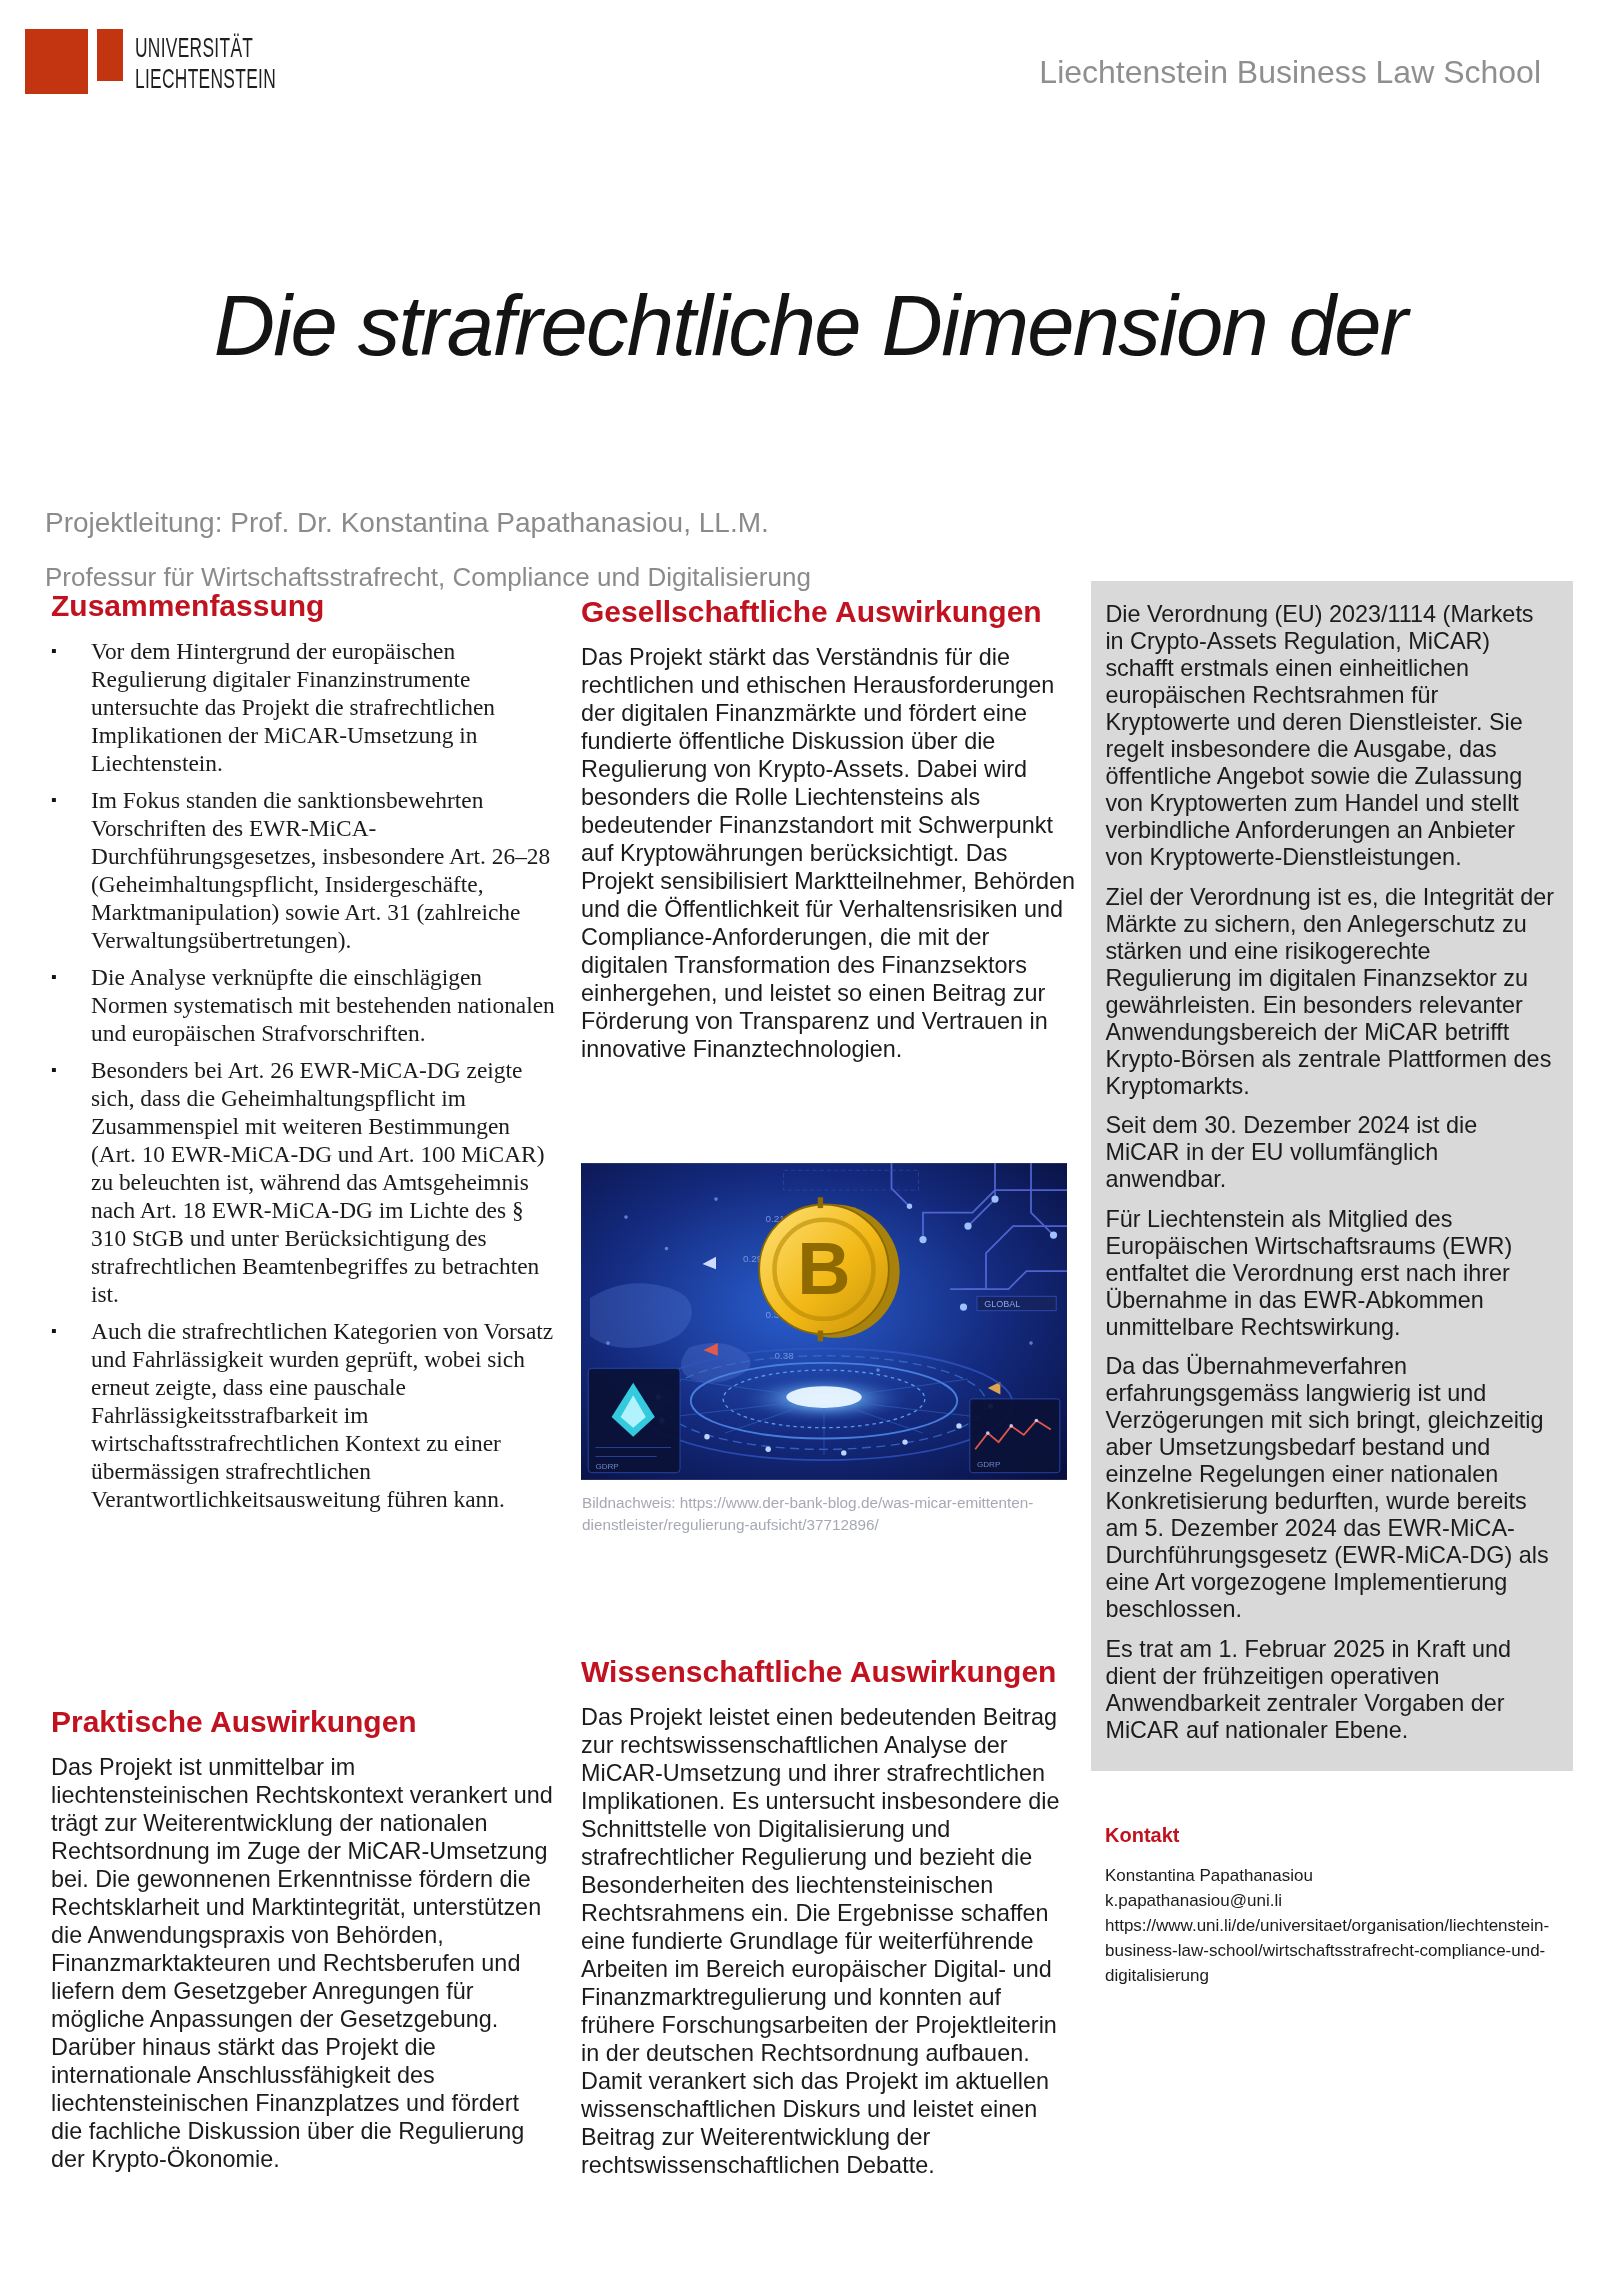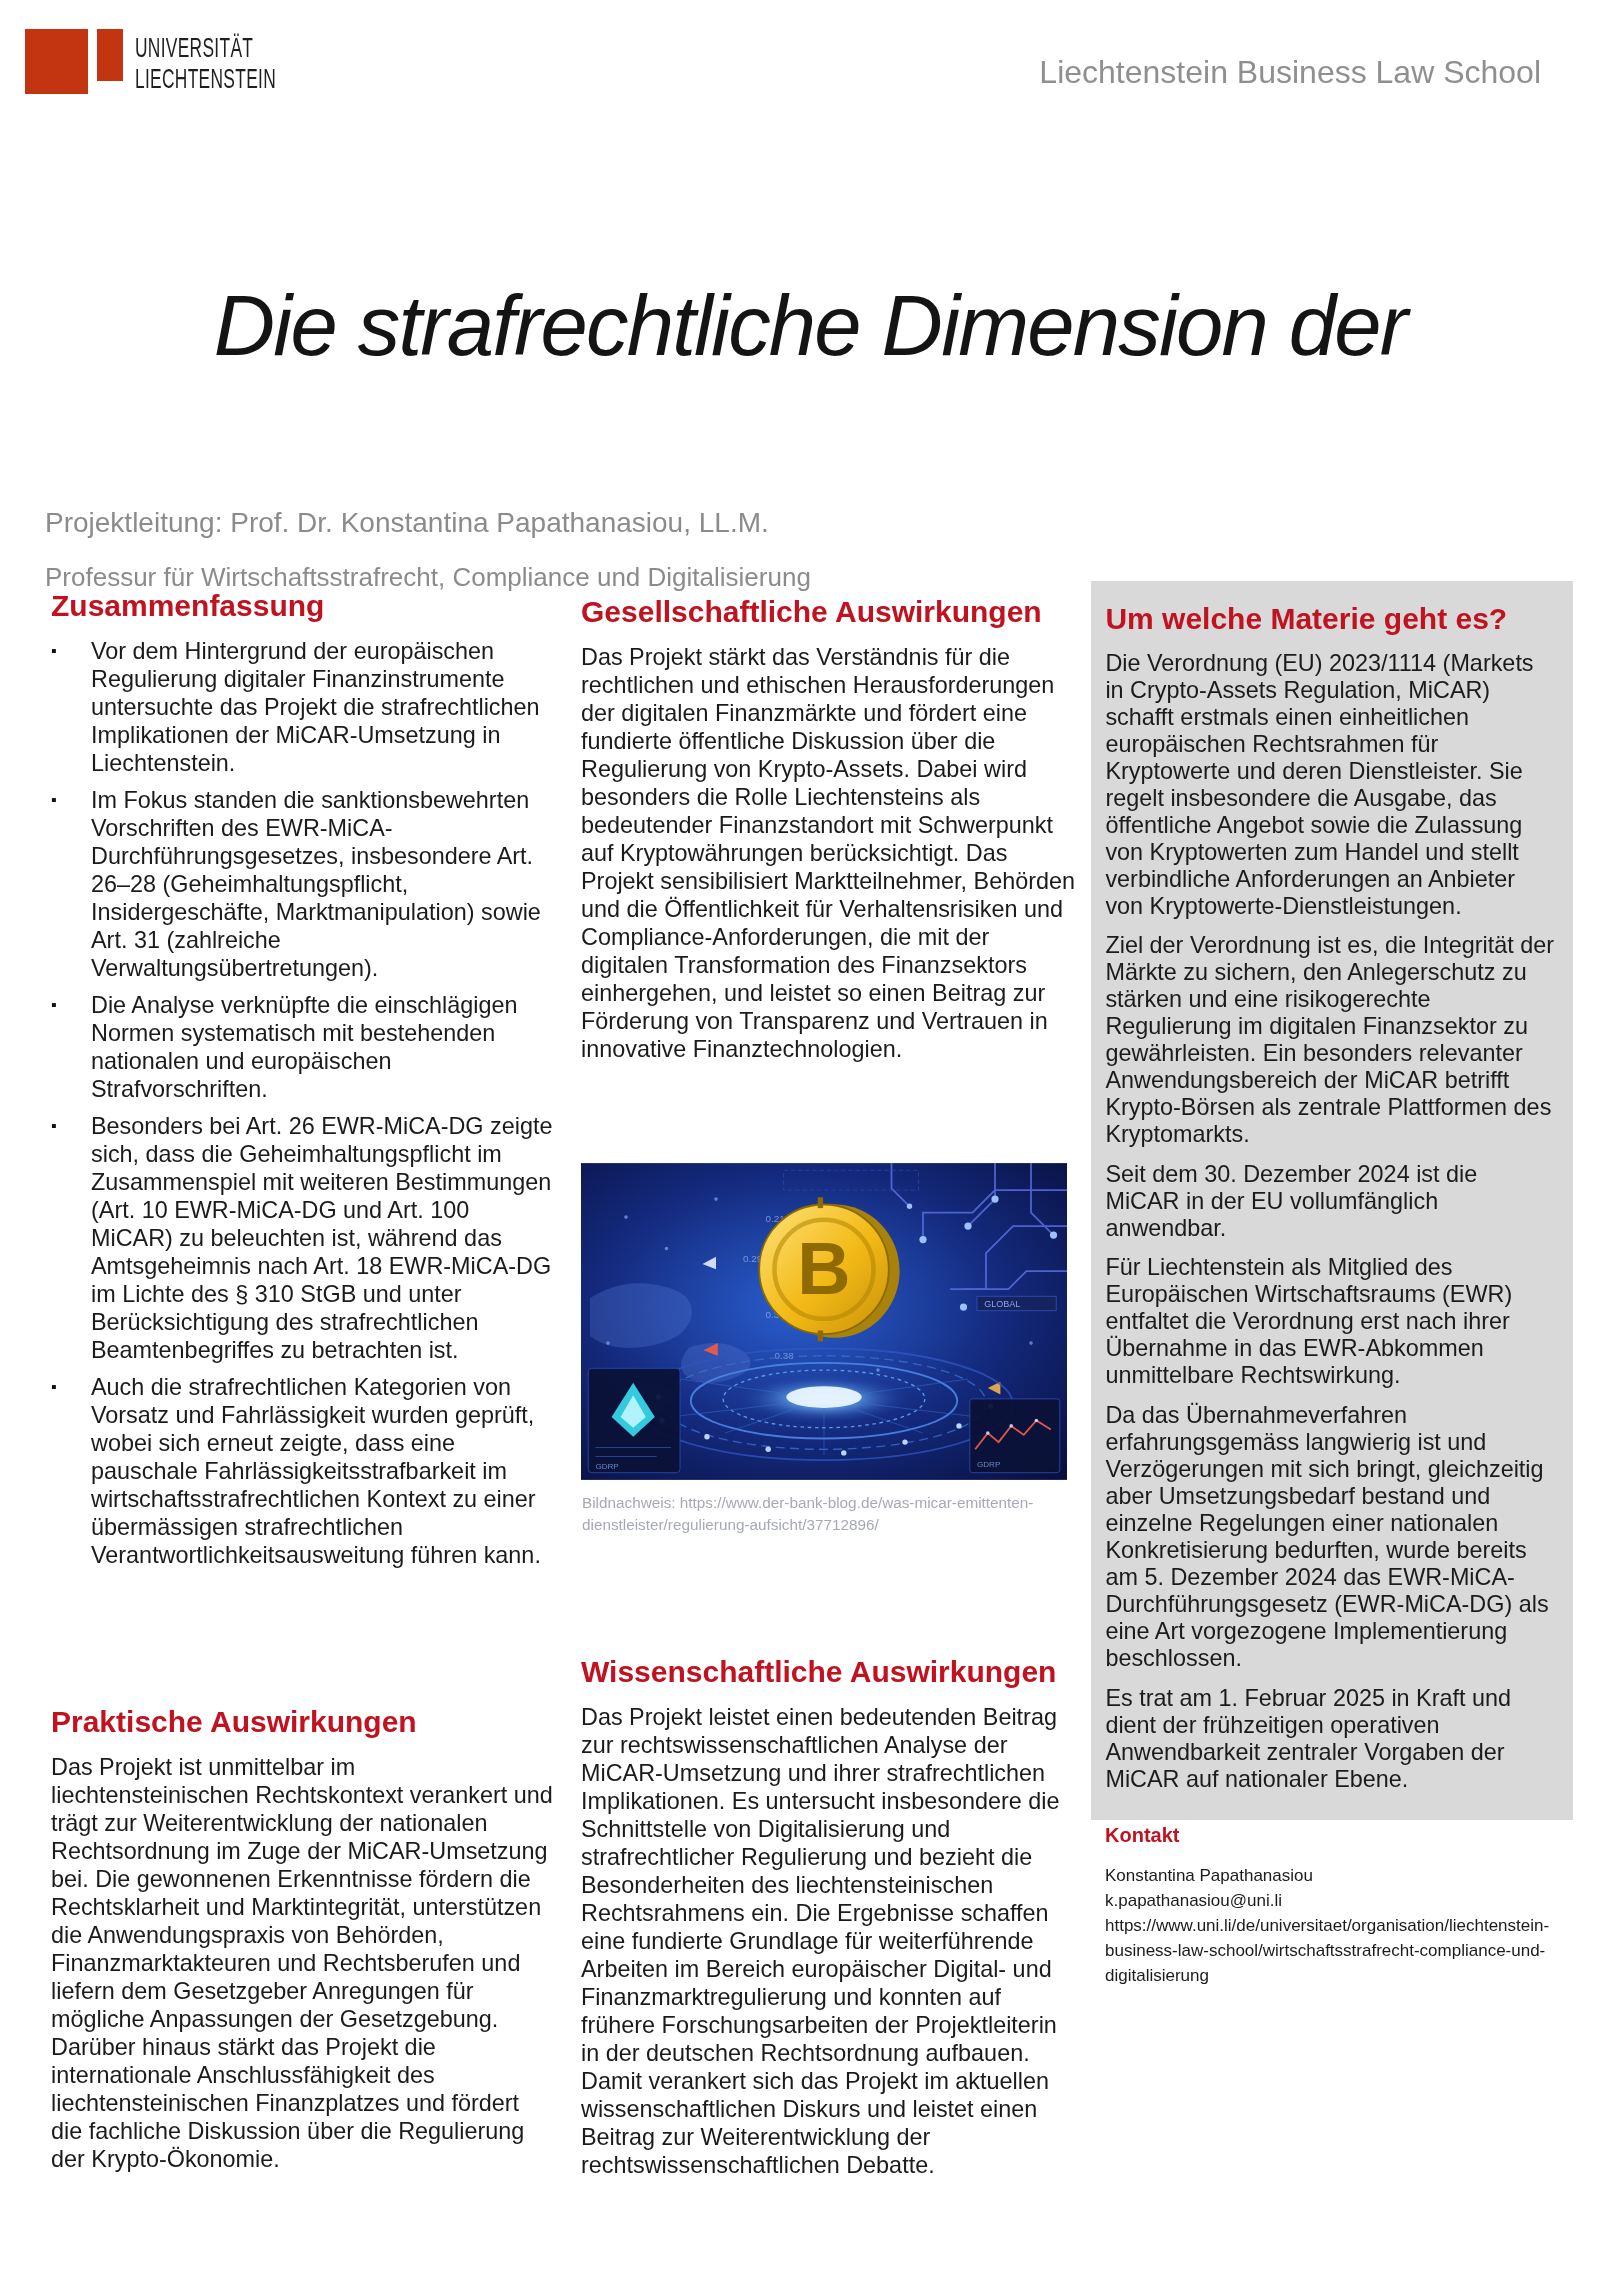--- a/index.html
+++ b/index.html
@@ -19,21 +19,21 @@
   .sub1{position:absolute;left:45px;top:507px;font-size:28px;color:#8b8b8b;}
   .sub2{position:absolute;left:45px;top:562px;font-size:26px;color:#8b8b8b;}
 
   
   .sec-h{font-size:30px;font-weight:700;color:#c1121f;margin:0 0 12.6px 0;line-height:36px;}
   .body-t{font-size:23.4px;line-height:28px;color:#1b1b1b;margin:0;}
 
   .col1{position:absolute;left:51px;top:588px;width:504px;}
   .bullet{display:flex;margin-bottom:9px;}
   .bullet .marker{width:40px;flex:0 0 40px;font-size:16px;line-height:28px;color:#111;}
-  .bullet .bt{flex:1;}
+  .bullet .bt{flex:1;font-family:Liberation Serif, serif;}
 
   .praktische{position:absolute;left:51px;top:1704px;width:504px;}
 
   .col2{position:absolute;left:581px;top:594px;width:500px;}
   .figure{position:absolute;left:581px;top:1163px;width:486px;height:317px;}
   .figure svg{display:block;width:486px;height:317px;}
   .caption{position:absolute;left:582px;top:1492px;width:491px;font-size:15.3px;line-height:21.6px;color:#a6a9b4;}
   .wiss{position:absolute;left:581px;top:1654px;width:500px;}
 
   .graybox{position:absolute;left:1091px;top:581px;width:482px;background:#d9d9d9;
@@ -230,21 +230,20 @@
     <div>Bildnachweis: https://www.der-bank-blog.de/was-micar-emittenten-</div>
     <div>dienstleister/regulierung-aufsicht/37712896/</div>
   </div>
 
   <div class="wiss">
     <h2 class="sec-h">Wissenschaftliche Auswirkungen</h2>
     <p class="body-t">Das Projekt leistet einen bedeutenden Beitrag zur rechtswissenschaftlichen Analyse der MiCAR-Umsetzung und ihrer strafrechtlichen Implikationen. Es untersucht insbesondere die Schnittstelle von Digitalisierung und strafrechtlicher Regulierung und bezieht die Besonderheiten des liechtensteinischen Rechtsrahmens ein. Die Ergebnisse schaffen eine fundierte Grundlage für weiterführende Arbeiten im Bereich europäischer Digital- und Finanzmarktregulierung und konnten auf frühere Forschungsarbeiten der Projektleiterin in der deutschen Rechtsordnung aufbauen. Damit verankert sich das Projekt im aktuellen wissenschaftlichen Diskurs und leistet einen Beitrag zur Weiterentwicklung der rechtswissenschaftlichen Debatte.</p>
   </div>
 
   <div class="graybox">
-    <h2 class="sec-h">Um welche Materie geht es?</h2>
     <p>Die Verordnung (EU) 2023/1114 (Markets in Crypto-Assets Regulation, MiCAR) schafft erstmals einen einheitlichen europäischen Rechtsrahmen für Kryptowerte und deren Dienstleister. Sie regelt insbesondere die Ausgabe, das öffentliche Angebot sowie die Zulassung von Kryptowerten zum Handel und stellt verbindliche Anforderungen an Anbieter von Kryptowerte-Dienstleistungen.</p>
     <p>Ziel der Verordnung ist es, die Integrität der Märkte zu sichern, den Anlegerschutz zu stärken und eine risikogerechte Regulierung im digitalen Finanzsektor zu gewährleisten. Ein besonders relevanter Anwendungsbereich der MiCAR betrifft Krypto-Börsen als zentrale Plattformen des Kryptomarkts.</p>
     <p>Seit dem 30. Dezember 2024 ist die MiCAR in der EU vollumfänglich anwendbar.</p>
     <p>Für Liechtenstein als Mitglied des Europäischen Wirtschaftsraums (EWR) entfaltet die Verordnung erst nach ihrer Übernahme in das EWR-Abkommen unmittelbare Rechtswirkung.</p>
     <p>Da das Übernahmeverfahren erfahrungsgemäss langwierig ist und Verzögerungen mit sich bringt, gleichzeitig aber Umsetzungsbedarf bestand und einzelne Regelungen einer nationalen Konkretisierung bedurften, wurde bereits am 5. Dezember 2024 das EWR-MiCA-Durchführungsgesetz (EWR-MiCA-DG) als eine Art vorgezogene Implementierung beschlossen.</p>
     <p>Es trat am 1. Februar 2025 in Kraft und dient der frühzeitigen operativen Anwendbarkeit zentraler Vorgaben der MiCAR auf nationaler Ebene.</p>
   </div>
 
   <div class="kontakt">
     <h3 class="kontakt-h">Kontakt</h3>

